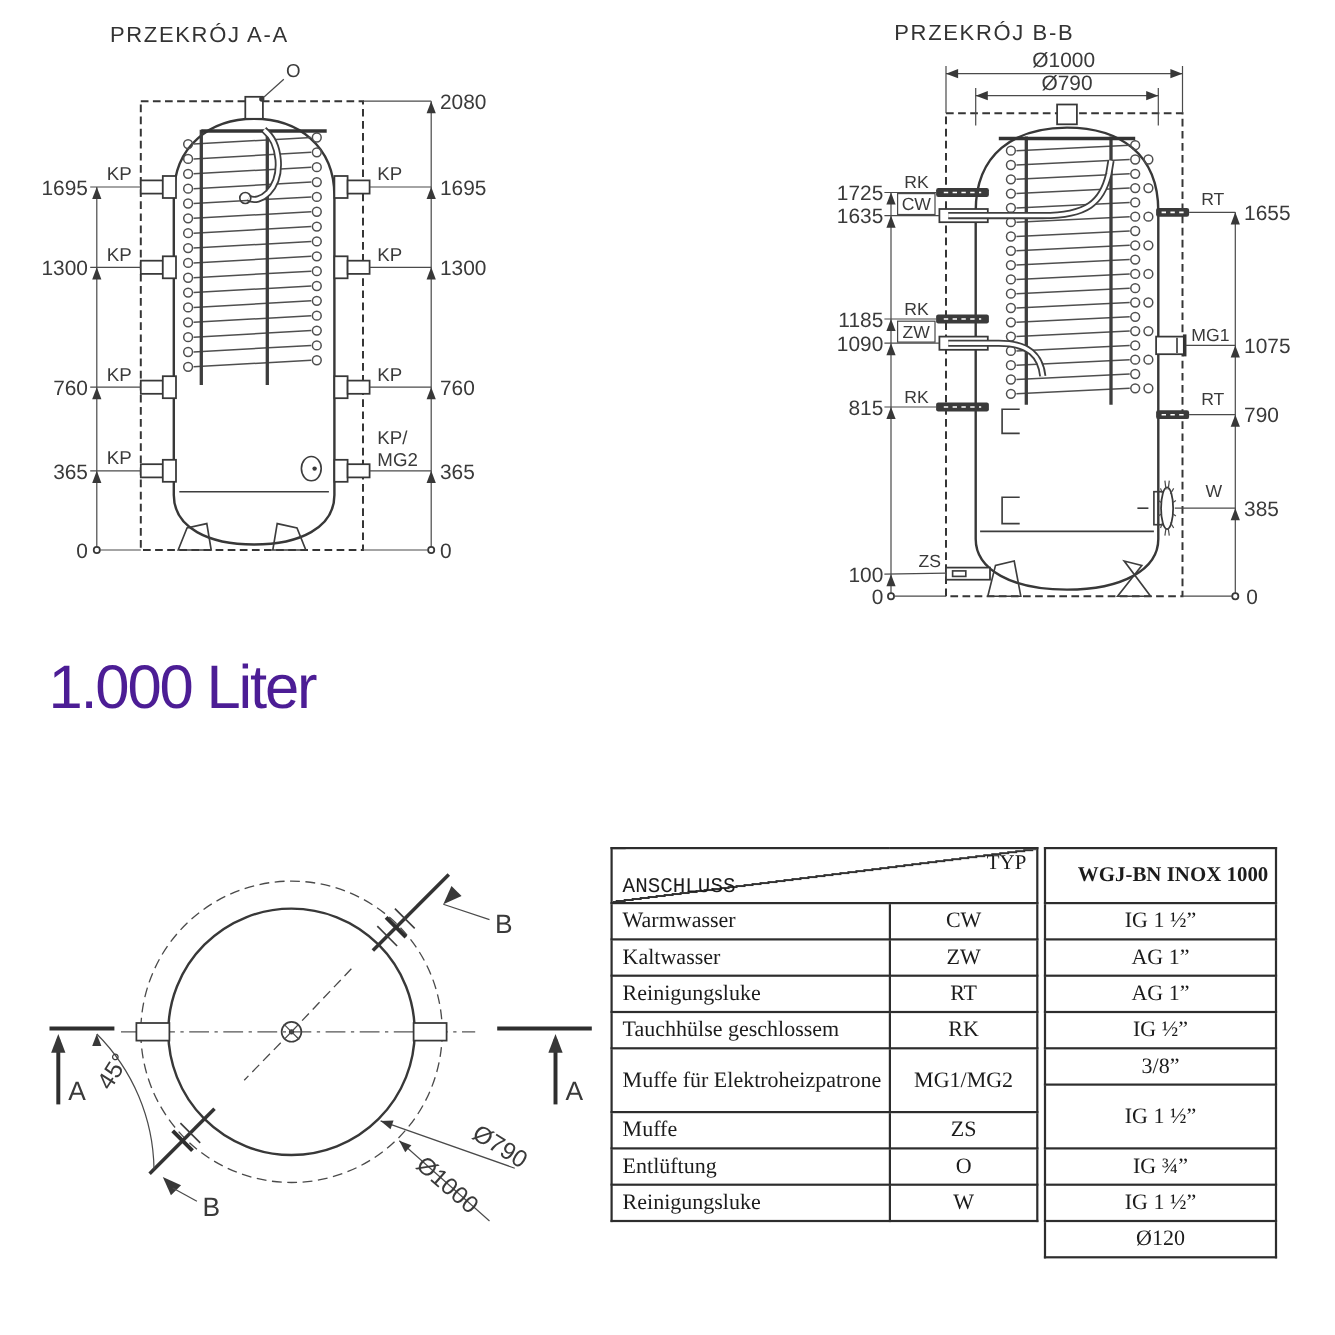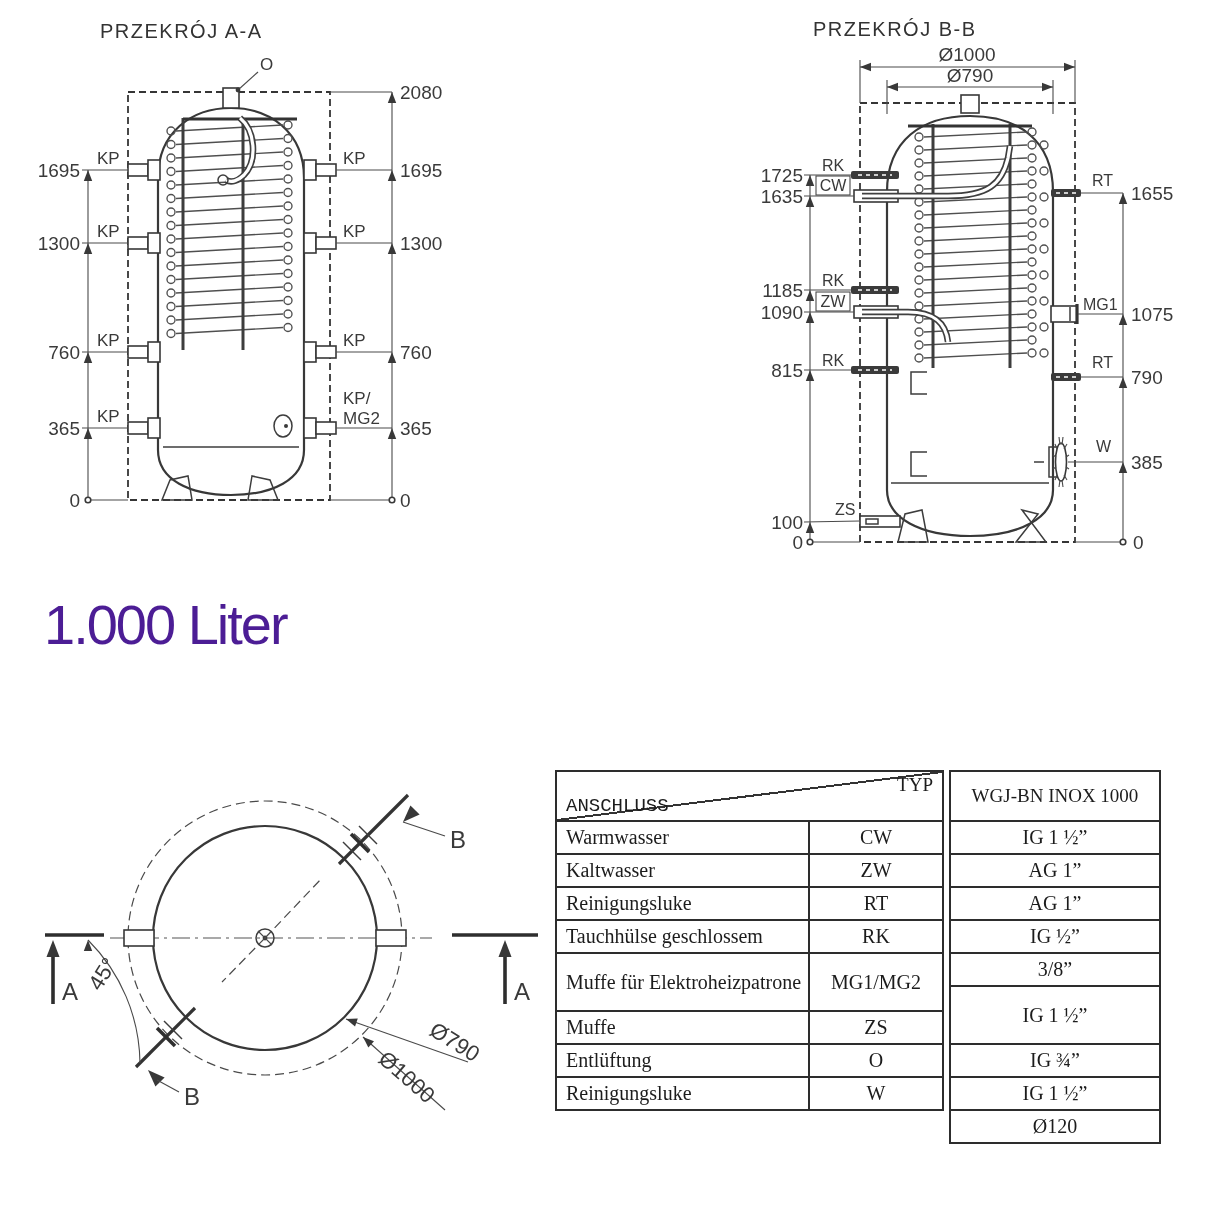--- a/index.html
+++ b/index.html
@@ -46,21 +46,21 @@
   #spec .c-name{width:236px;text-align:left;padding-left:9px;}
   #spec .c-code{width:120px;text-align:center;}
   #spec .c-val{width:196px;text-align:center;}
   #spec tr.tall td{height:56px;}
   #spec th.merge{position:relative;height:48px;padding:0;
         background-image:linear-gradient(to bottom right,
           transparent calc(50% - 1px), #333 calc(50% - 1px),
           #333 calc(50% + 1px), transparent calc(50% + 1px));}
   #spec th.merge .typ{position:absolute;top:2px;right:9px;font-size:19px;}
   #spec th.merge .ans{position:absolute;bottom:3px;left:9px;font-size:19px;font-family:Liberation Mono, monospace;}
-  #spec th.model{height:48px;font-size:19px;font-weight:400;text-align:center;}
+  #spec th.model{height:48px;font-size:19px;font-weight:700;text-align:right;}
 </style>
 </head>
 <body>
 
 <div id="canvas">
 
   <svg id="svg-aa" width="470" height="570" viewBox="0 0 470 570">
     <defs>
       <polygon id="ah" class="ah" points="0,0 -4.2,11 4.2,11"></polygon>
       <polygon id="ah2" class="ah" points="0,0 -6.5,17 6.5,17"></polygon>

